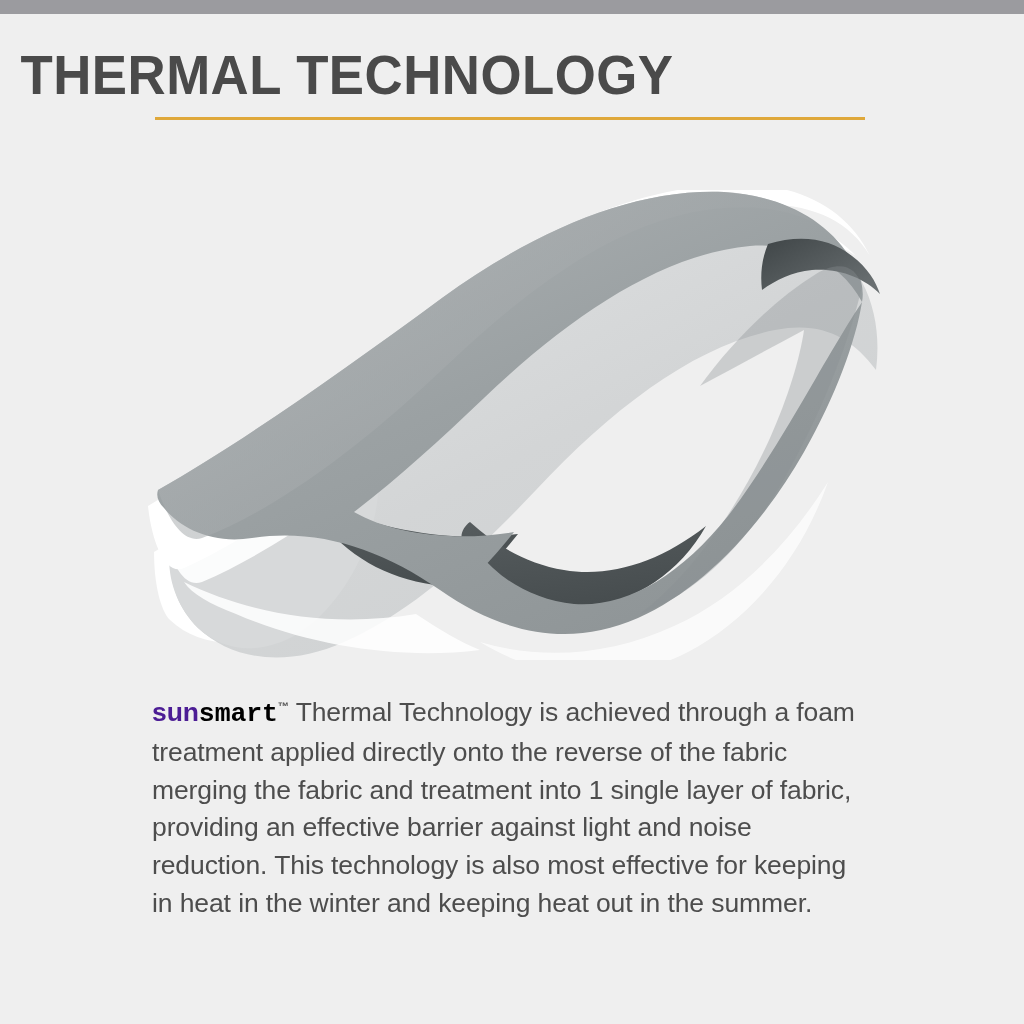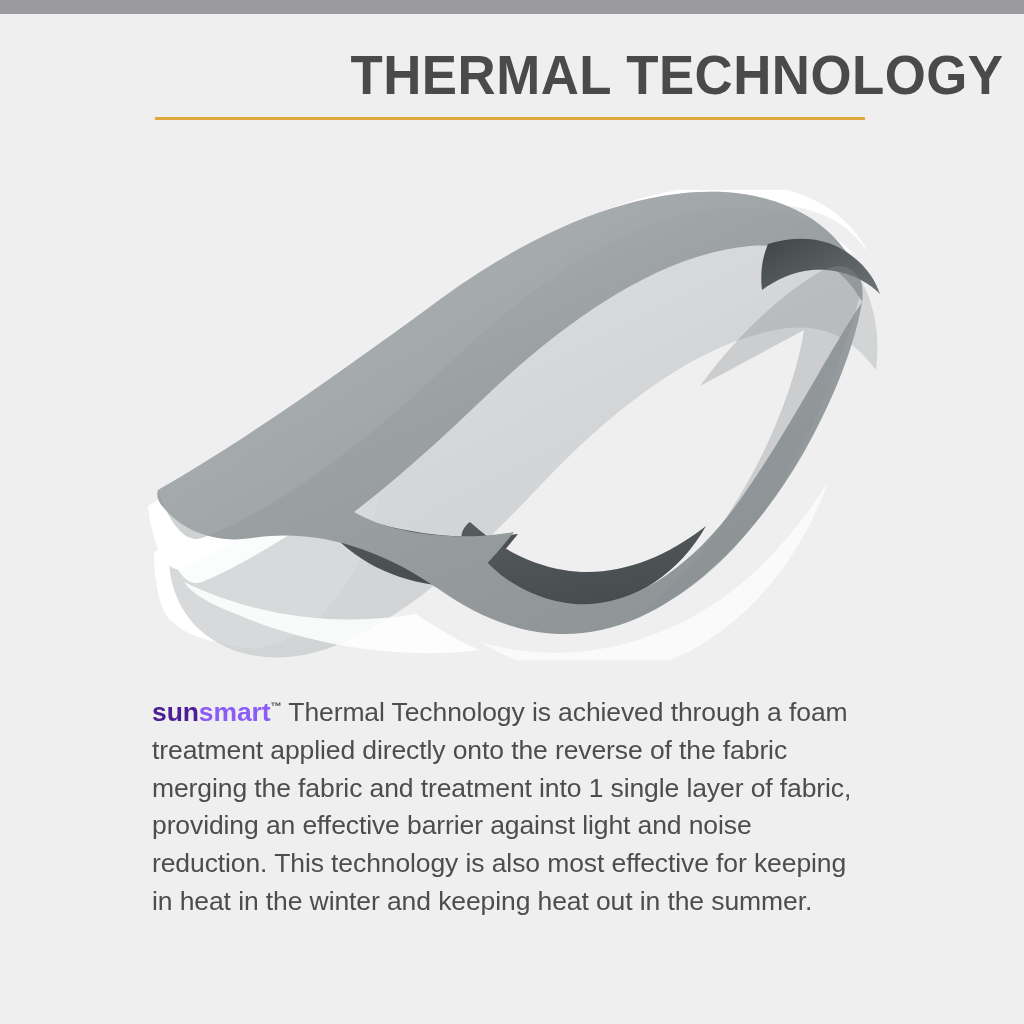--- a/index.html
+++ b/index.html
@@ -32,21 +32,21 @@
     width: 1024px;
     height: 1024px;
   }
 
   
   .title-block {
     position: absolute;
     top: 44px;
     left: 0;
     width: 1024px;
-    text-align: right;
+    text-align: left;
   }
 
   .page-title {
     font-family: "Liberation Sans Narrow", "Liberation Sans", "DejaVu Sans", sans-serif;
     font-size: 55px;
     font-weight: bold;
     color: #4a4a4a;
     letter-spacing: 0.5px;
     line-height: 62px;
     white-space: nowrap;
@@ -79,21 +79,21 @@
     left: 152px;
     width: 716px;
     font-size: 26.5px;
     line-height: 37.8px;
     color: #4d4d4d;
     font-weight: 400;
     letter-spacing: -0.1px;
   }
 
   .brand-sun  { color: #4c1d95; font-weight: 600; }
-  .brand-smart{ color: #8b5cf6; font-weight: 600; }
+  .brand-smart{ color: #000000; font-weight: 600; font-family: Liberation Mono, monospace; }
   .brand-tm {
     font-size: 11px;
     vertical-align: 11px;
     letter-spacing: 0;
     color: #4a4a4a;
     font-weight: 700;
   }
 </style>
 </head>
 <body>

